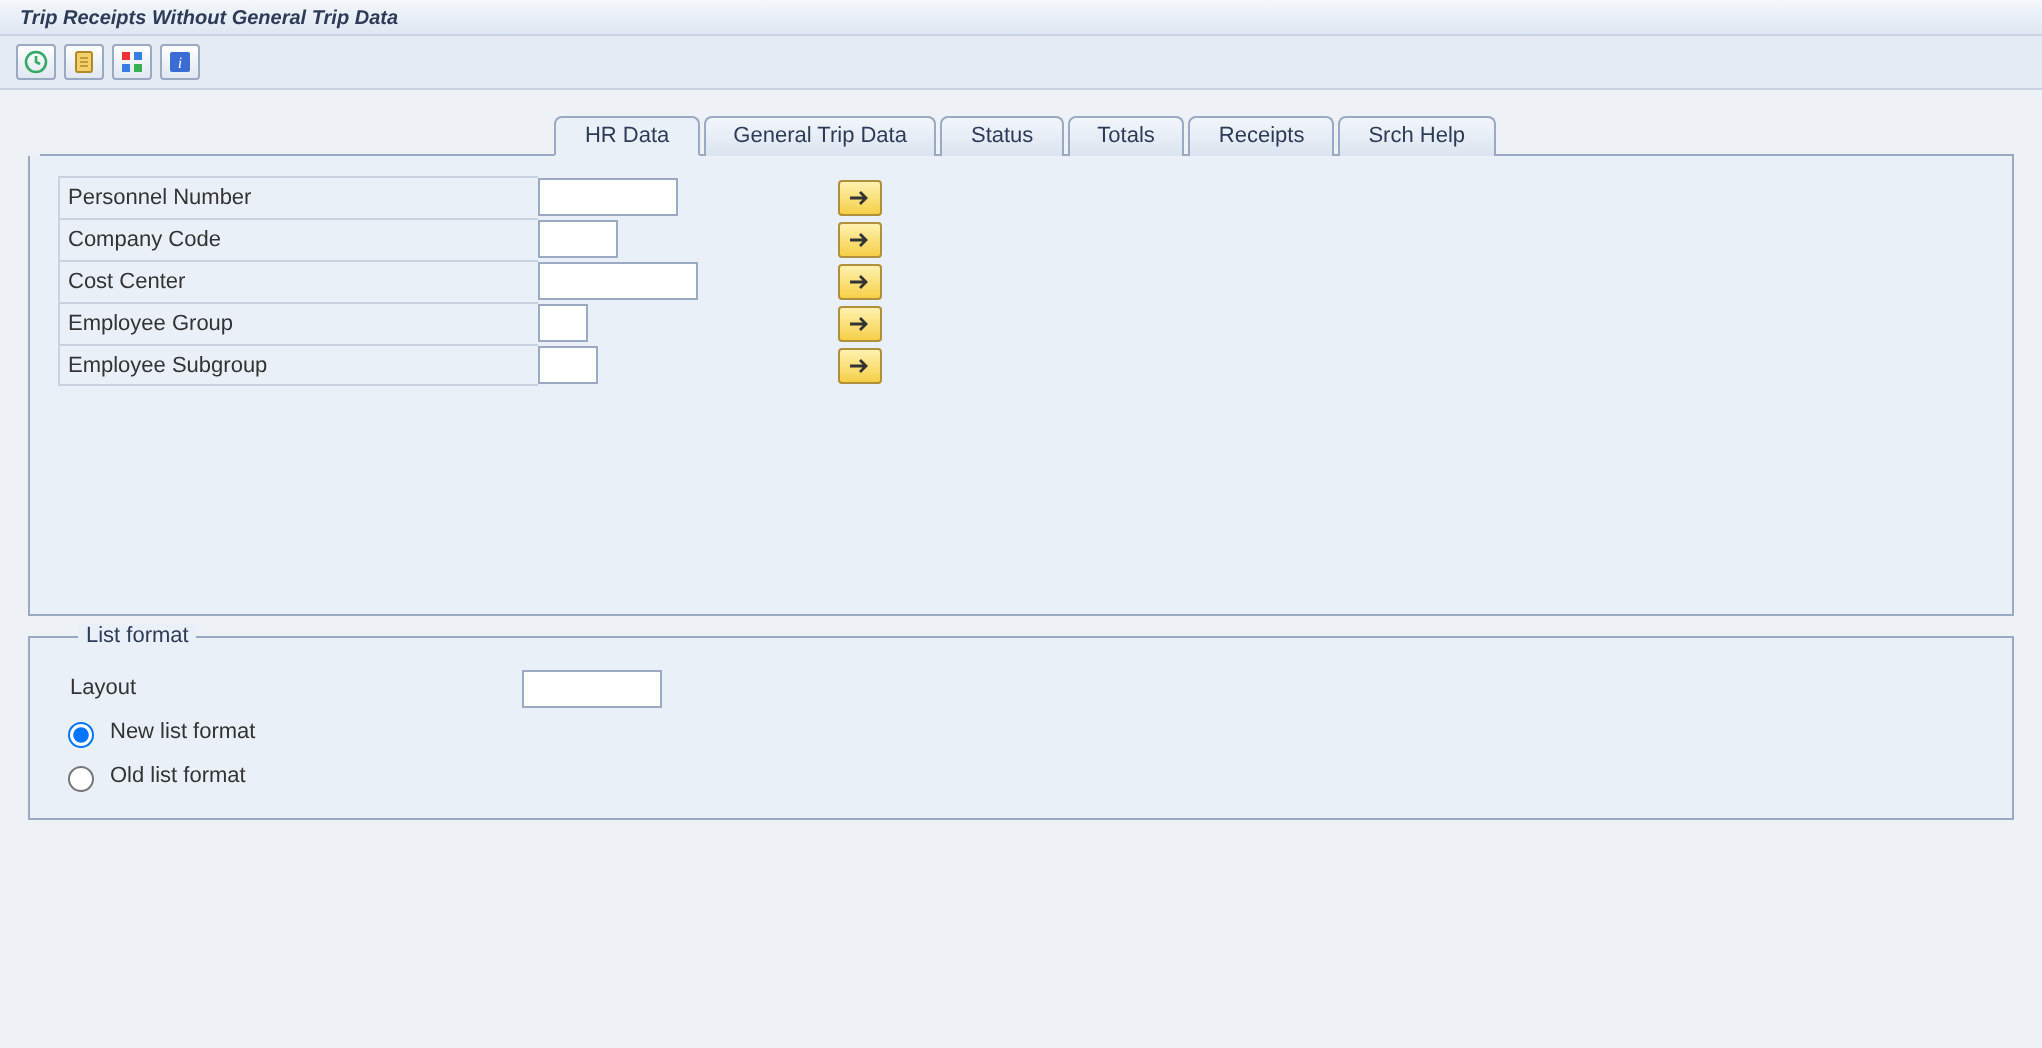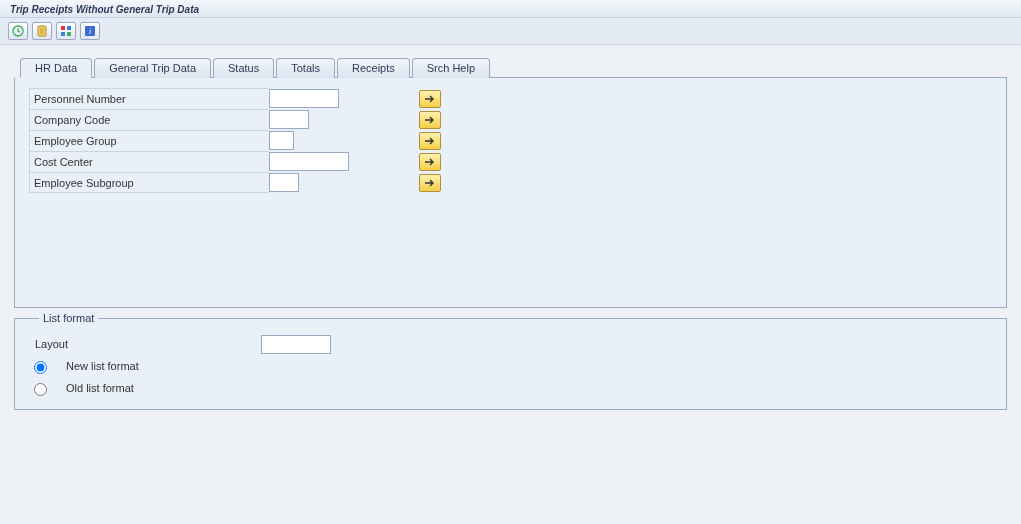--- a/index.html
+++ b/index.html
@@ -38,20 +38,21 @@
     border-radius: 2px;
     display: inline-flex;
     align-items: center; justify-content: center;
     cursor: pointer;
   }
   .content { padding: 12px 14px; }
   .tabstrip {
     display: flex;
     border-bottom: 1px solid #9aaac2;
     margin-left: 6px;
+    justify-content: center;
   }
   .tab {
     padding: 3px 14px;
     background: linear-gradient(#f2f6fb,#dbe4f0);
     border: 1px solid #9aaac2;
     border-bottom: none;
     border-radius: 4px 4px 0 0;
     margin-right: 2px;
     color: #2d3b57;
     cursor: pointer;
@@ -121,21 +122,21 @@
   .group-title {
     position: absolute;
     top: -1px; left: 24px;
     background: #eaf0f8;
     padding: 0 4px;
     font-size: 11px;
     color: #2d3b57;
     transform: translateY(-50%);
   }
   .group .row { height: 22px; }
-  .group label { display: flex; align-items:center; gap: 16px; }
+  .group label { display: flex; align-items:center; gap: 5px; }
   .layout-label { width: 232px; padding-left: 6px; }
   svg { display:block; }
 </style>
 </head>
 <body>
 
 <div class="header">
   <h1>Trip Receipts Without General Trip Data</h1>
 </div>
 
@@ -192,32 +193,32 @@
     <div class="row">
       <div class="row-label">Company Code</div>
       <input type="text" class="inp-w2" value="" style="">
       <div class="arrow-btn" style="margin-left:110px">
         <svg width="12" height="10" viewBox="0 0 12 10">
             <path d="M1 5 H8 M6 2 L9 5 L6 8" stroke="#333" stroke-width="1.4" fill="none"></path>
           </svg>
       </div>
     </div>
     <div class="row">
+      <div class="row-label">Cost Center</div>
+      <input type="text" class="inp-w3" value="" style="">
+      <div class="arrow-btn" style="margin-left:70px">
+        <svg width="12" height="10" viewBox="0 0 12 10">
+            <path d="M1 5 H8 M6 2 L9 5 L6 8" stroke="#333" stroke-width="1.4" fill="none"></path>
+          </svg>
+      </div>
+    </div>
+    <div class="row">
       <div class="row-label">Employee Group</div>
       <input type="text" class="inp-w4" value="" style="">
       <div class="arrow-btn" style="margin-left:125px">
-        <svg width="12" height="10" viewBox="0 0 12 10">
-            <path d="M1 5 H8 M6 2 L9 5 L6 8" stroke="#333" stroke-width="1.4" fill="none"></path>
-          </svg>
-      </div>
-    </div>
-    <div class="row">
-      <div class="row-label">Cost Center</div>
-      <input type="text" class="inp-w3" value="" style="">
-      <div class="arrow-btn" style="margin-left:70px">
         <svg width="12" height="10" viewBox="0 0 12 10">
             <path d="M1 5 H8 M6 2 L9 5 L6 8" stroke="#333" stroke-width="1.4" fill="none"></path>
           </svg>
       </div>
     </div>
     <div class="row">
       <div class="row-label" style="border-bottom:1px solid #c8d2e0">Employee Subgroup</div>
       <input type="text" class="inp-w5" value="" style="">
       <div class="arrow-btn" style="margin-left:120px">
         <svg width="12" height="10" viewBox="0 0 12 10">

